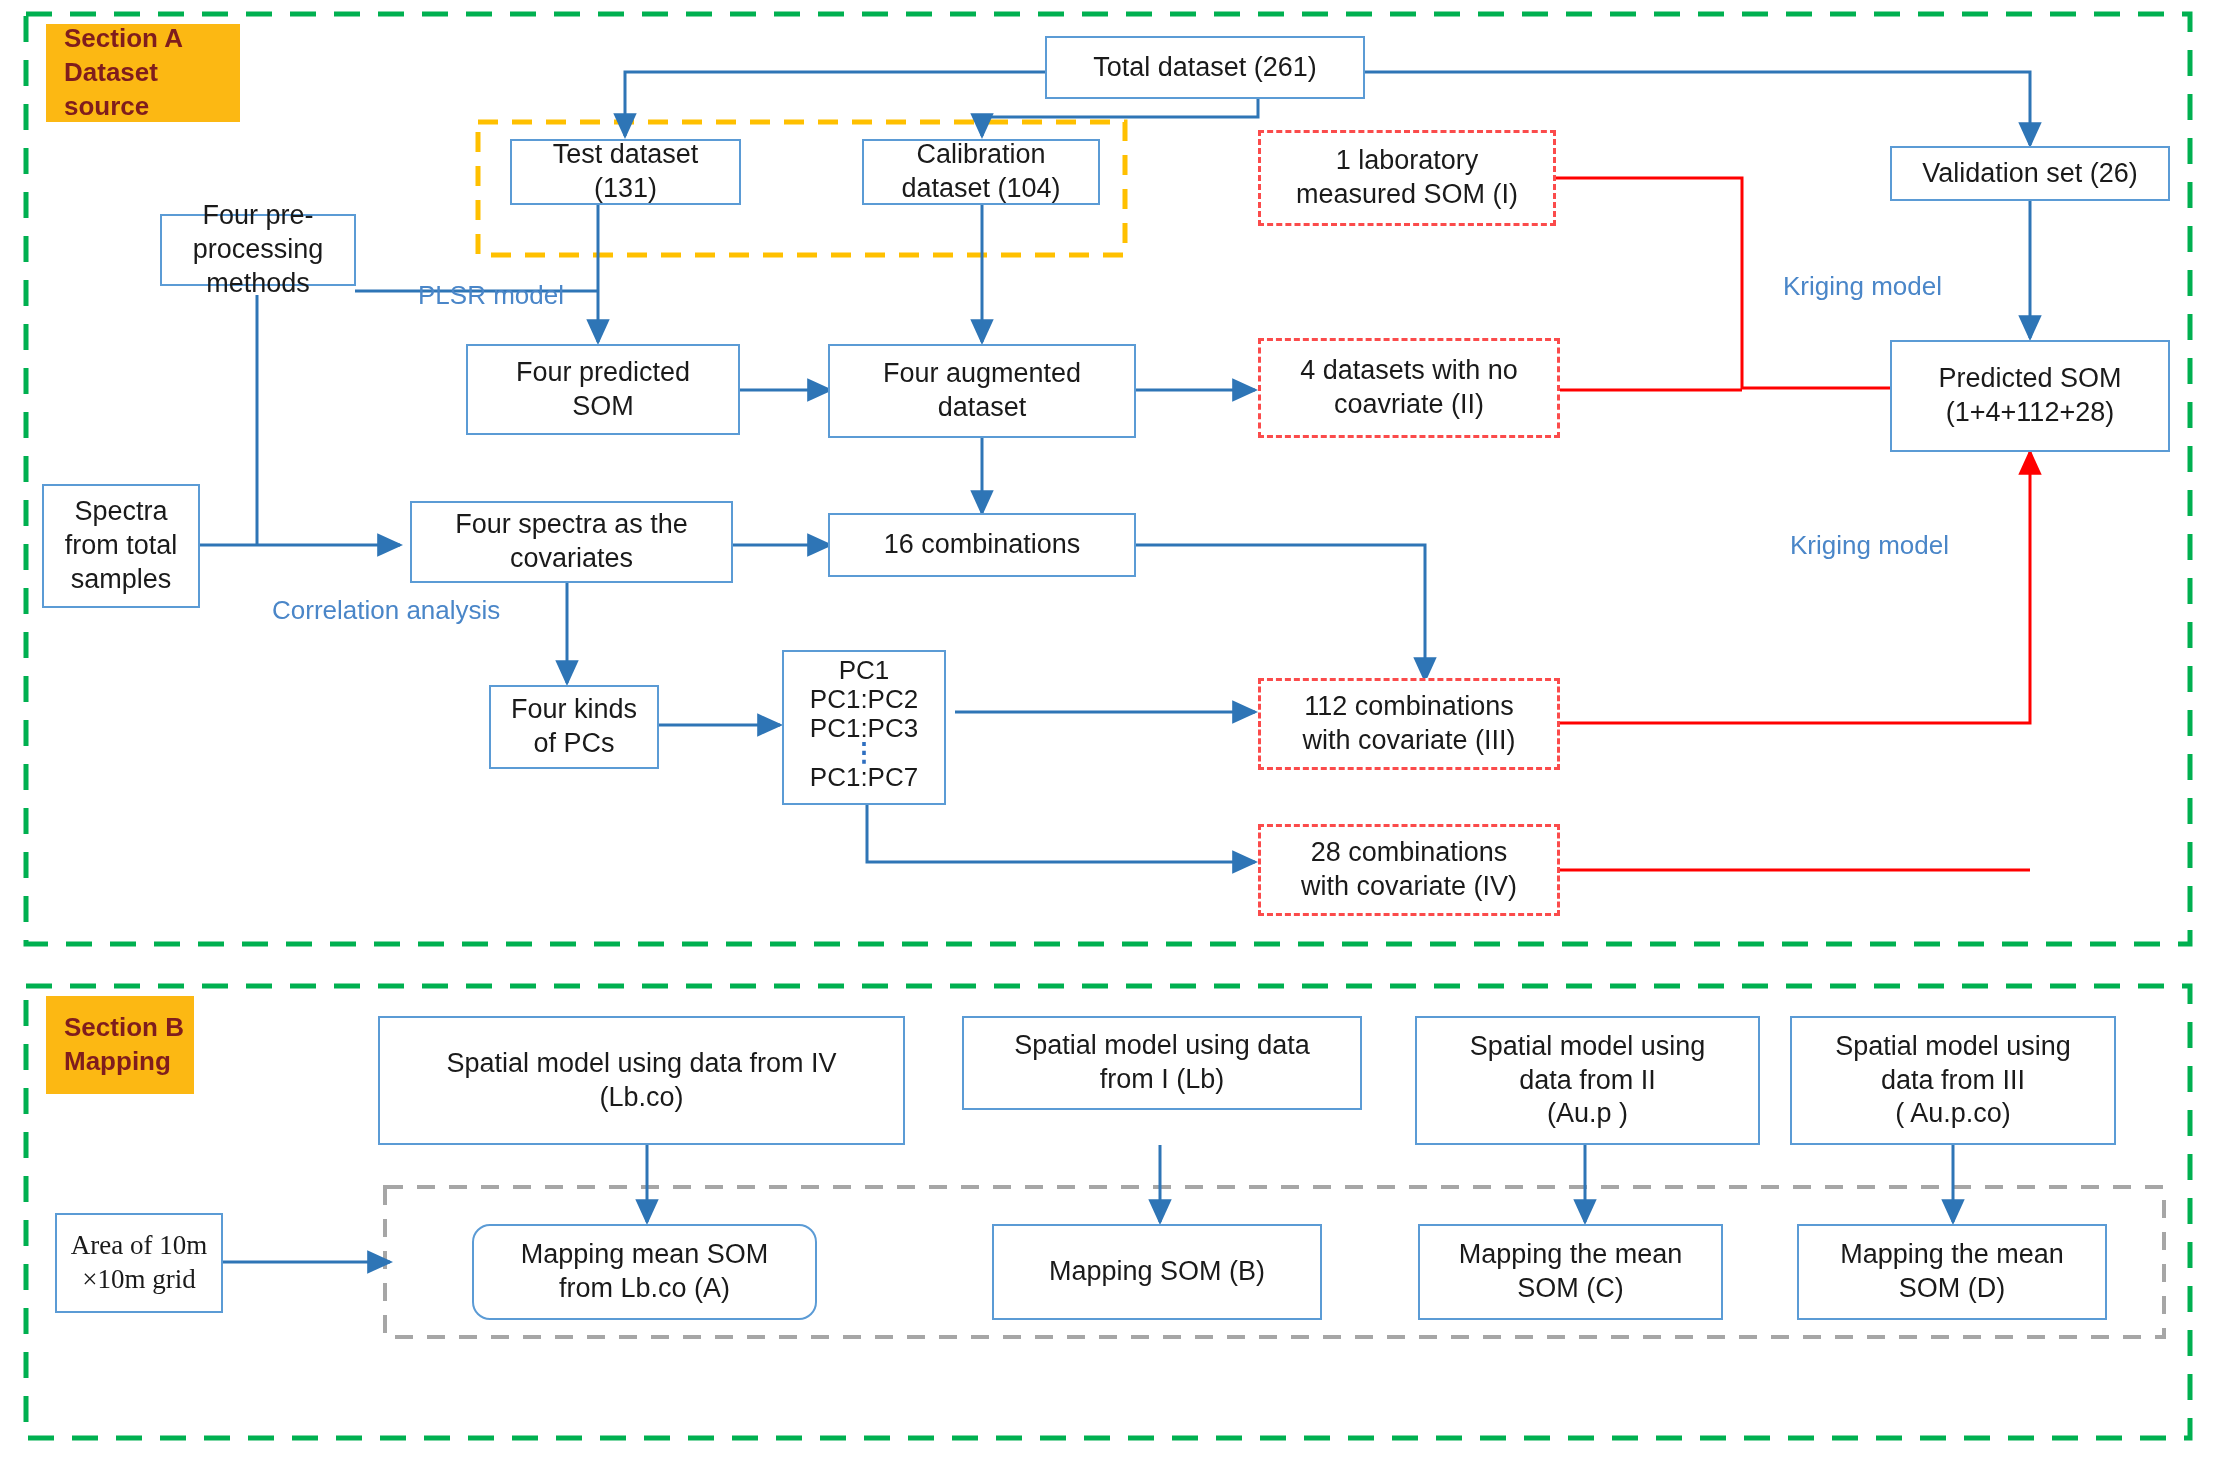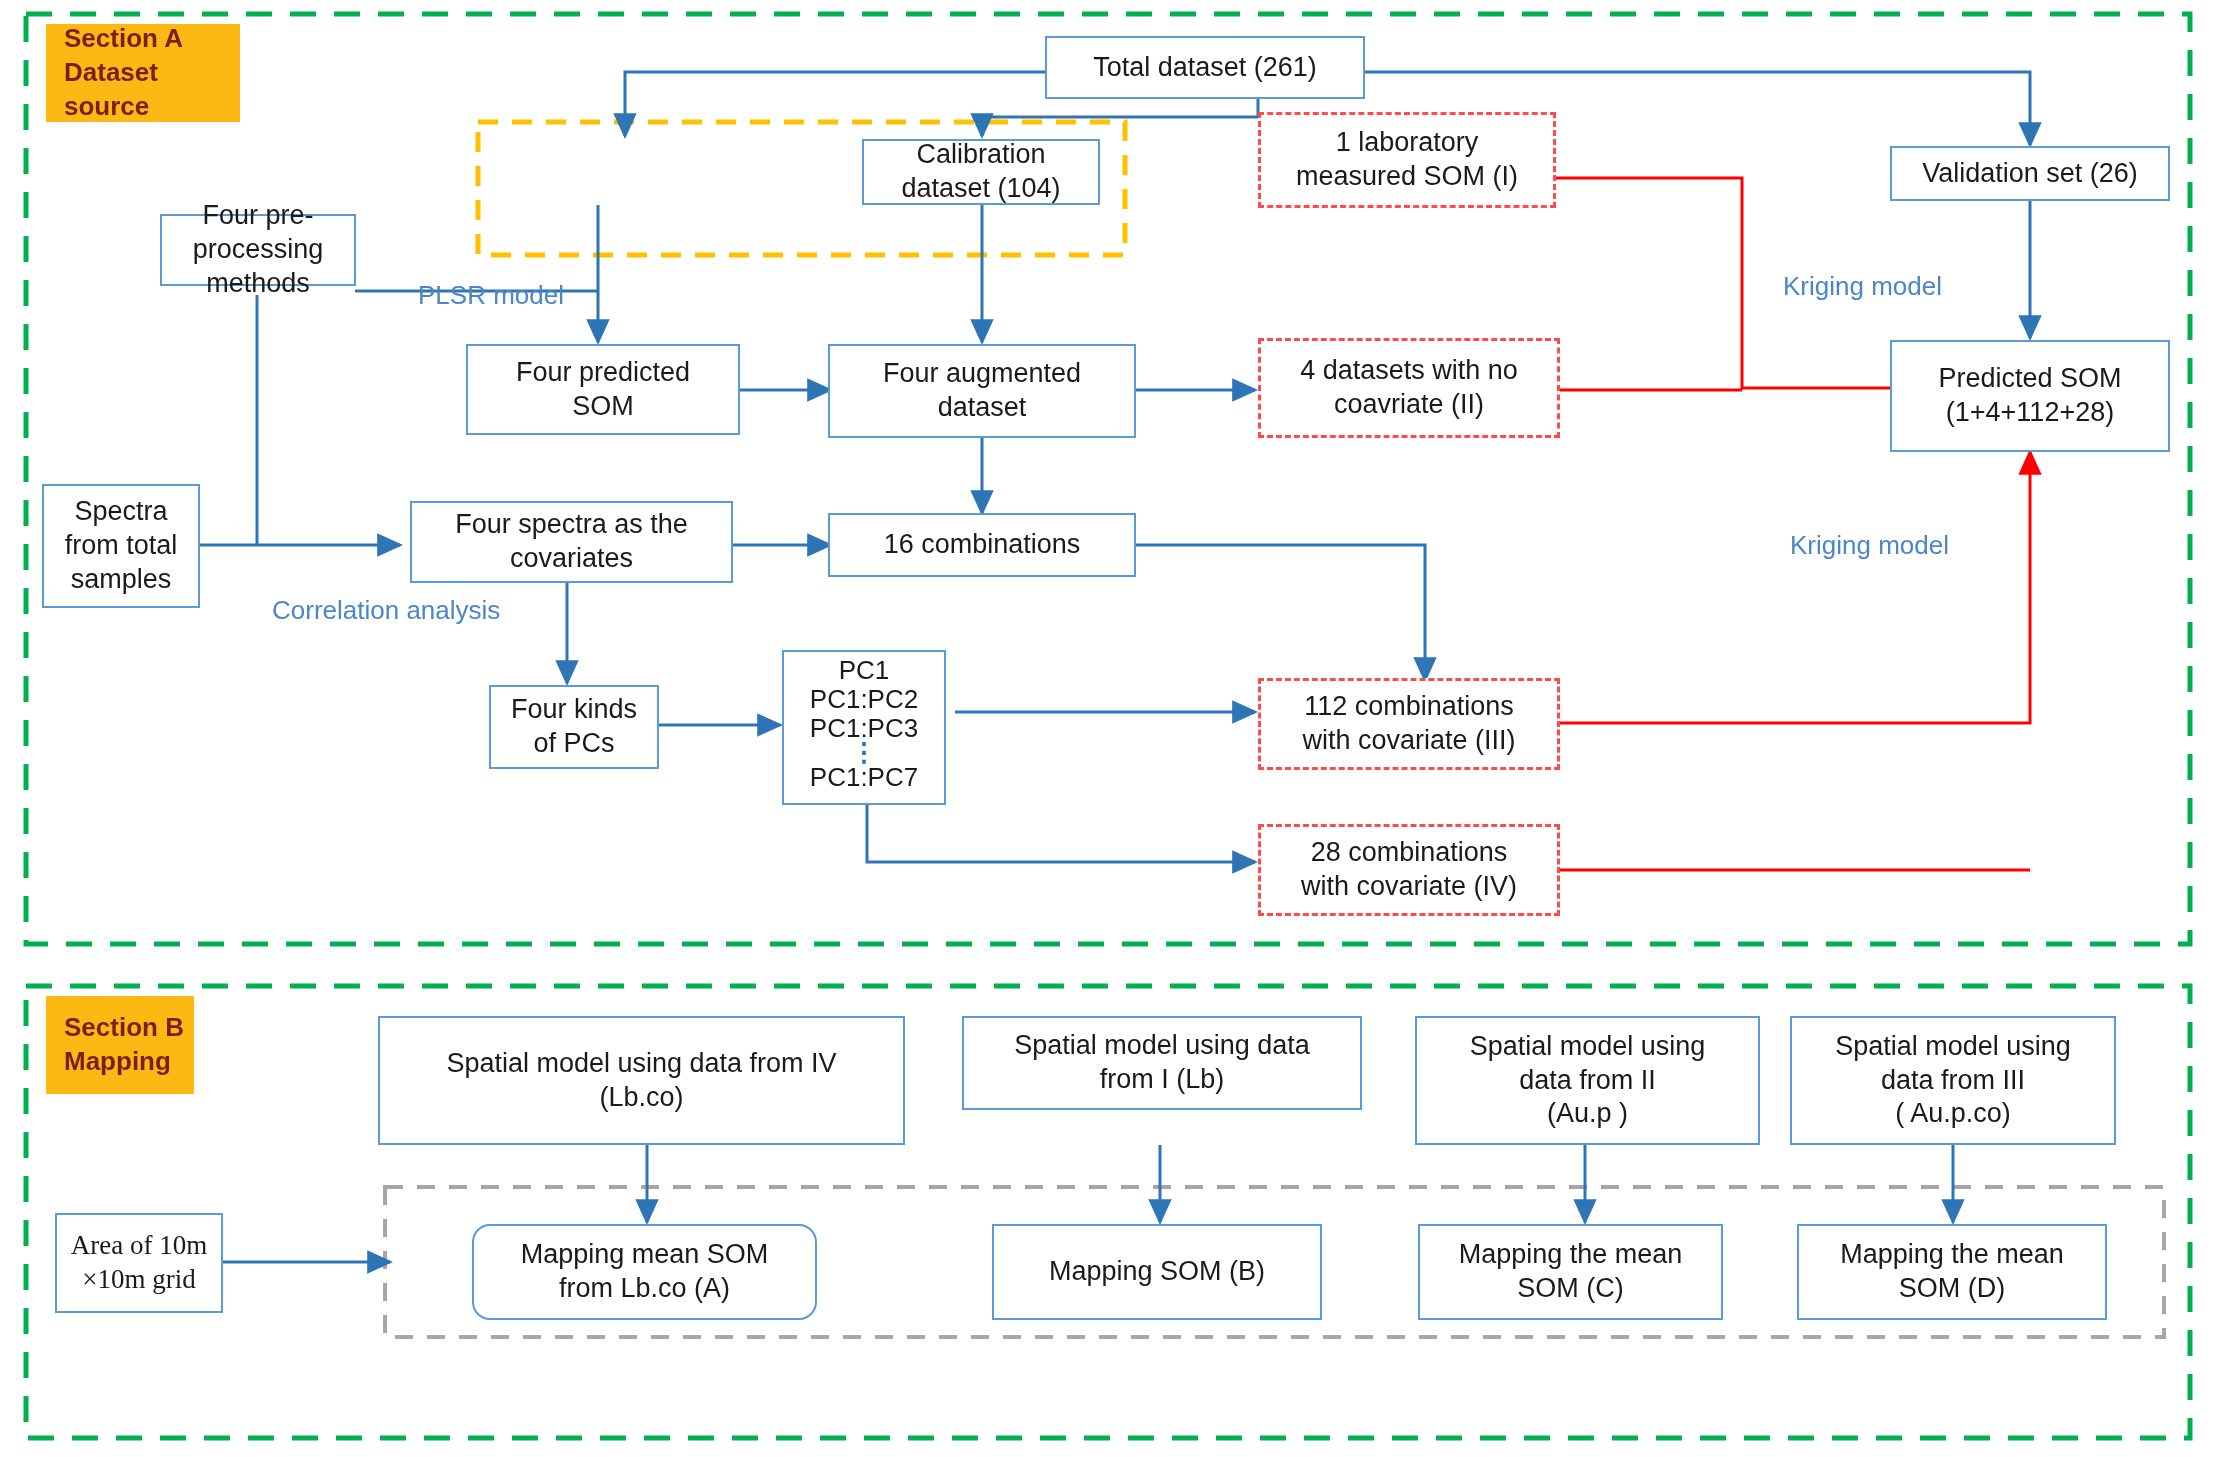--- a/index.html
+++ b/index.html
@@ -114,27 +114,31 @@
 
   <div class="sec-label" style="left:46px;top:996px;width:148px;height:98px;font-size:26px;">
     <div>Section B</div>
     <div>Mapping</div>
   </div>
 
   <div class="node" style="left:1045px;top:36px;width:320px;height:63px;font-size:27px;">
     <span>Total dataset (261)</span>
   </div>
 
+  <div class="node" style="left:510px;top:139px;width:231px;height:66px;font-size:27px;flex-direction:column;">
+    <span>Test dataset</span>
+    <span>(131)</span>
+  </div>
 
   <div class="node" style="left:862px;top:139px;width:238px;height:66px;font-size:27px;flex-direction:column;">
     <span>Calibration</span>
     <span>dataset (104)</span>
   </div>
 
-  <div class="node red" style="left:1258px;top:112px;width:298px;height:96px;font-size:27px;flex-direction:column;">
+  <div class="node red" style="left:1258px;top:130px;width:298px;height:96px;font-size:27px;flex-direction:column;">
     <span>1 laboratory</span>
     <span>measured SOM (I)</span>
   </div>
 
   <div class="node" style="left:1890px;top:146px;width:280px;height:55px;font-size:27px;">
     <span>Validation set (26)</span>
   </div>
 
   <div class="node" style="left:160px;top:214px;width:196px;height:72px;font-size:27px;flex-direction:column;">
     <span>Four  pre-</span>

